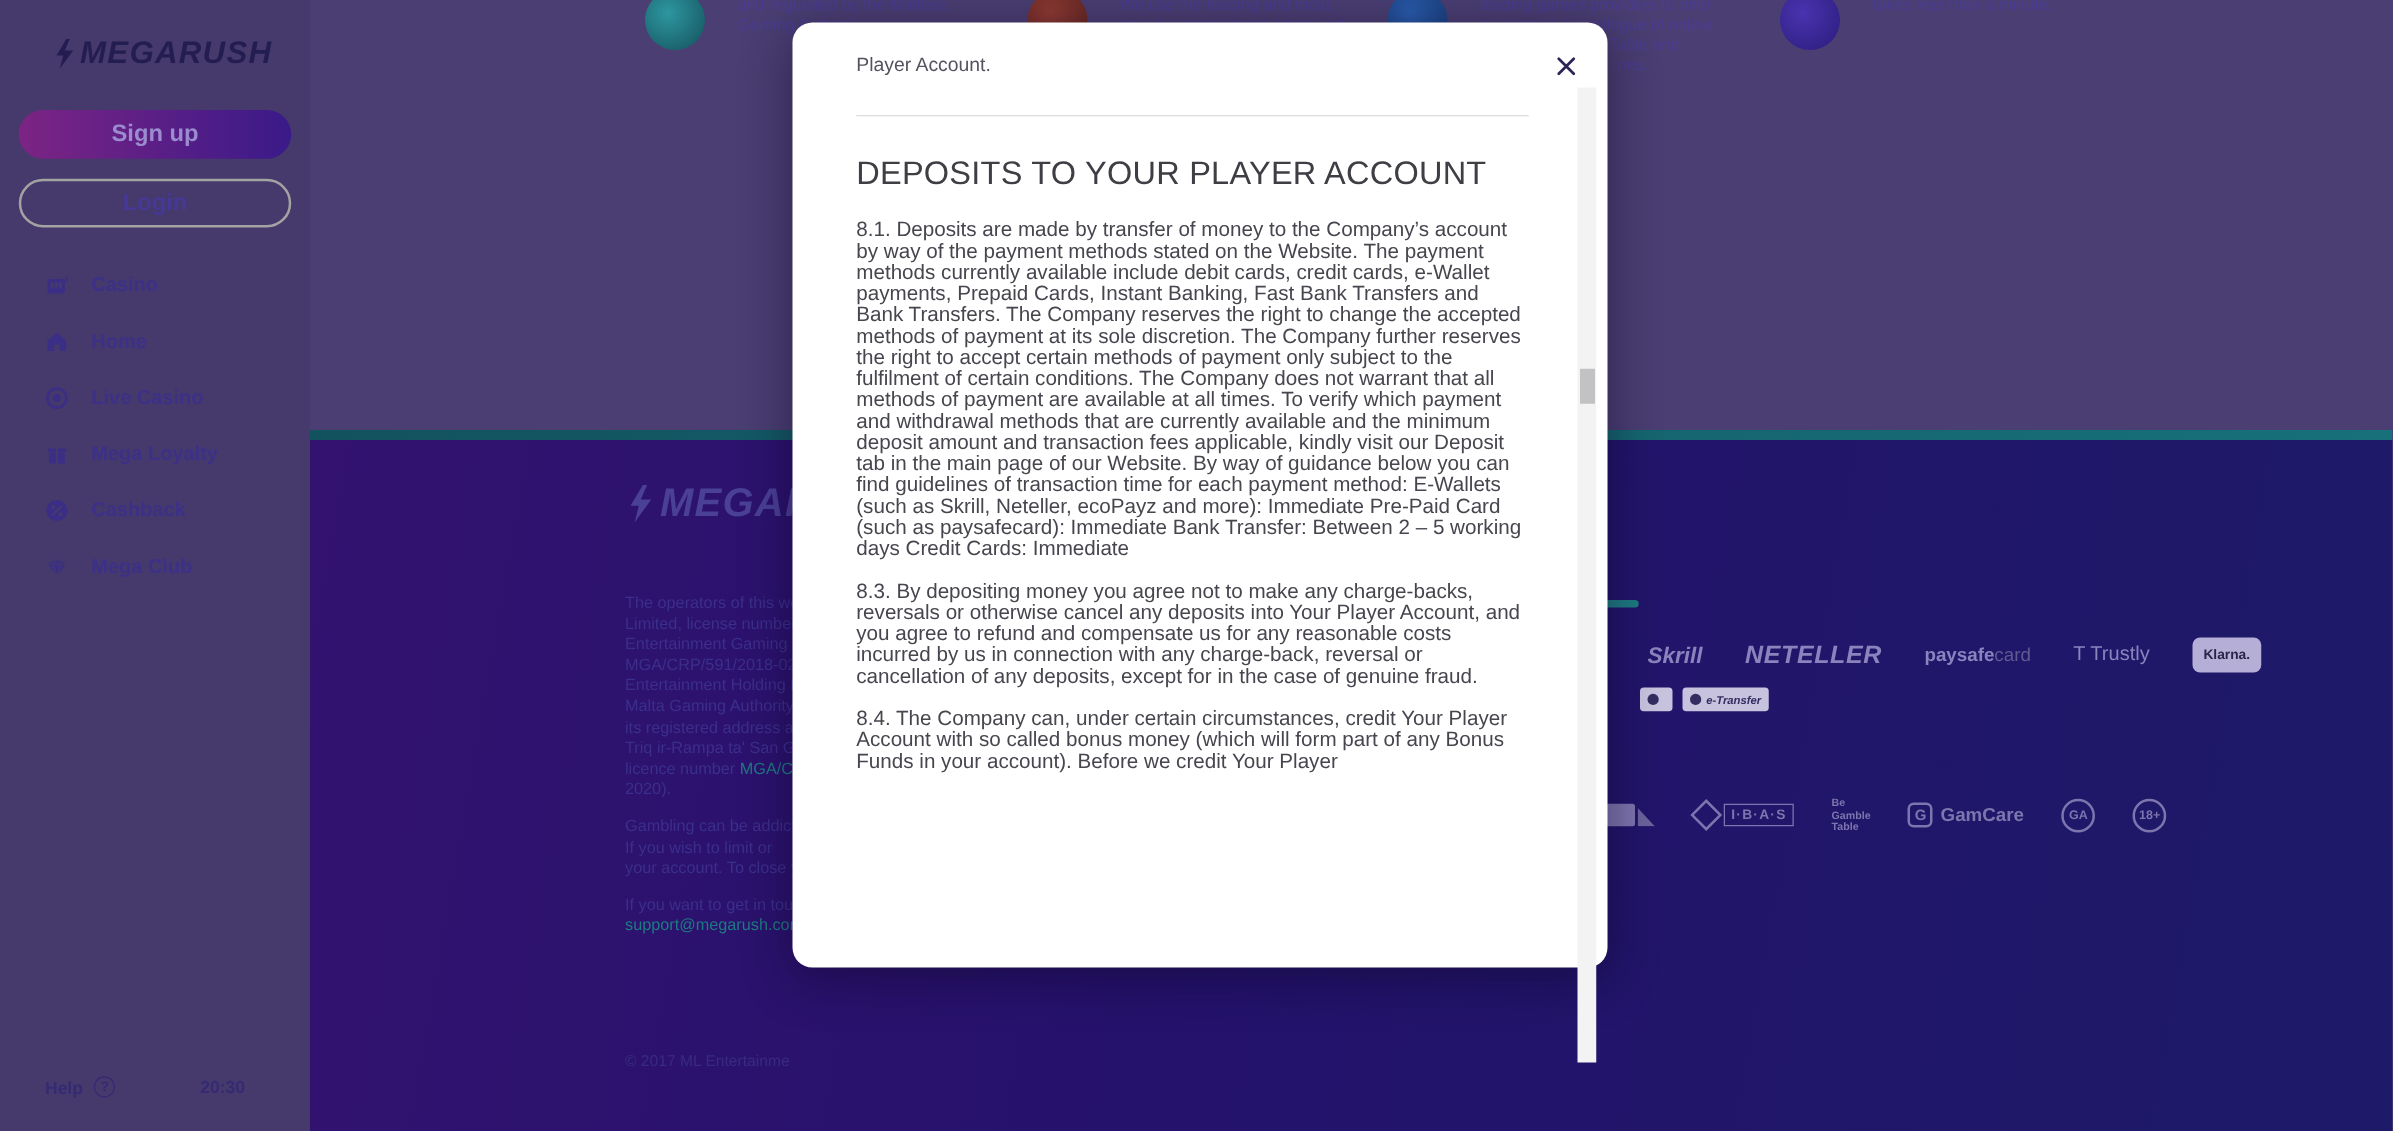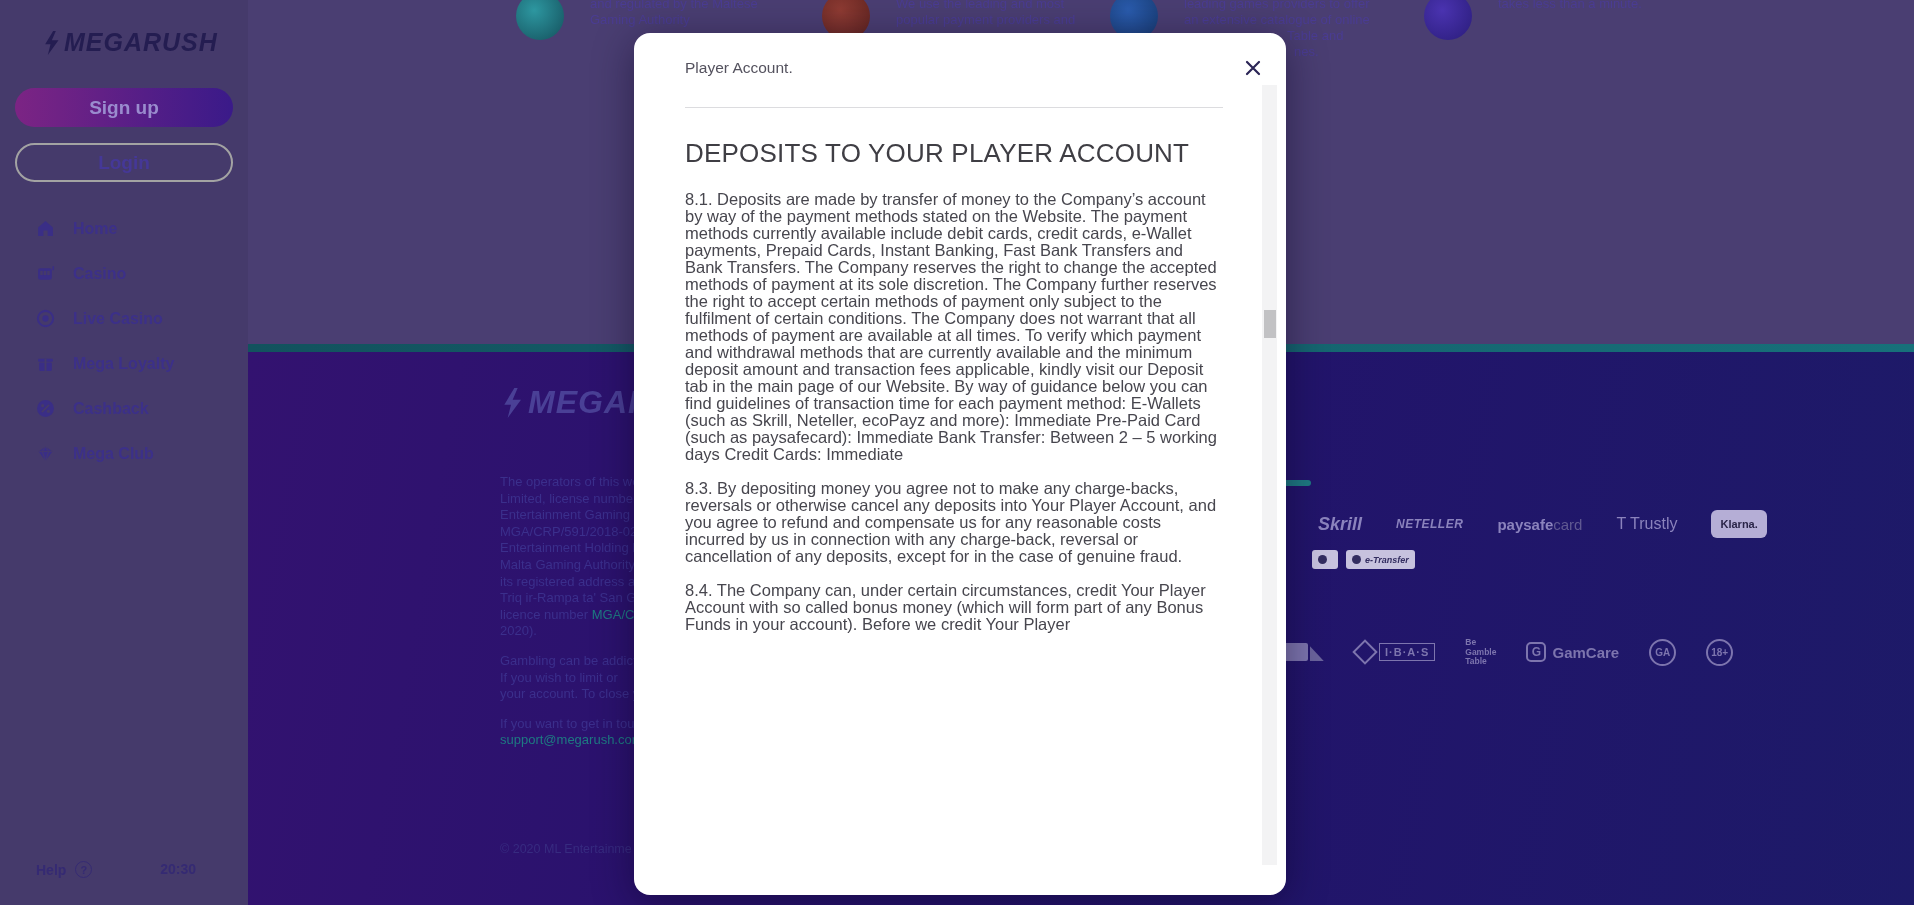--- a/index.html
+++ b/index.html
@@ -49,21 +49,21 @@
   .f-col { position:absolute; left:252px; top:122px; width:420px; color:#3b2f8c;
            font-size:13px; line-height:16.6px; }
   .f-col .para { margin-bottom:13px; }
   .f-link { color:#1e7a82; cursor:pointer; }
   .f-copy { position:absolute; left:252px; top:490px; color:#372b80; font-size:12.5px; }
 
   .pay-row { position:absolute; left:1020px; top:158px; display:flex; align-items:center; gap:34px;
              color:#8b83bd; }
   .pay-circle { width:24px; height:24px; border-radius:50%; background:#aaa3cc; margin-left:-8px; }
   .skrill { font-size:18px; font-weight:bold; font-style:italic; }
-  .neteller { font-size:12px; font-weight:bold; font-style:italic; letter-spacing:0.5px;text-align:center; }
+  .neteller { font-size:20px; font-weight:bold; font-style:italic; letter-spacing:0.5px;text-align:center; }
   .paysafe { font-size:15px; font-weight:bold; }
   .paysafe .lite { font-weight:normal; color:#605992; }
   .trustly { font-size:16px; font-weight:normal; }
   .klarna { background:#b5aed6; color:#2a2548; font-size:11px; font-weight:bold;
             border-radius:6px; padding:8px 9px; }
   .pay-row2 { position:absolute; left:1064px; top:198px; display:flex; gap:8px; }
   .mini-badge { background:#c7c2de; border-radius:3px; height:19px; display:flex;
                 align-items:center; padding:0 6px; color:#332d60; font-size:9px;
                 font-weight:bold; font-style:italic; gap:4px; }
   .mini-badge .dot { width:9px; height:9px; border-radius:50%; background:#332d60; }
@@ -82,21 +82,21 @@
   .ibas .box { border:1px solid #7d75ae; padding:2px 5px; font-weight:bold; }
   .bga { font-size:8.5px; line-height:9.5px; font-weight:bold; text-align:left; }
   .gamcare { display:flex; align-items:center; gap:6px; font-size:15px; font-weight:bold; }
   .gc-circle { width:20px; height:20px; border-radius:5px; border:2.5px solid #7d75ae;
                display:flex; align-items:center; justify-content:center; font-size:12px; }
   .round-badge { width:27px; height:27px; border:2px solid #7d75ae; border-radius:50%;
                  display:flex; align-items:center; justify-content:center;
                  font-size:10px; font-weight:bold; }
 
   
-  .modal { position:absolute; left:634px; top:33px; width:652px; height:862px;
+  .modal { position:absolute; left:634px; top:18px; width:652px; height:756px;
            background:#ffffff; border-radius:16px; z-index:10;
            box-shadow:0 8px 40px rgba(10,5,30,0.45); }
   .modal-close { position:absolute; top:22px; right:20px; width:26px; height:26px;
                  cursor:pointer; display:flex; align-items:center; justify-content:center; }
   .modal-content { position:absolute; left:51px; top:26px; width:540px; color:#47464e; }
   .m-intro { font-size:15.5px; color:#54525e; margin-bottom:30px; }
   .m-divider { width:538px; height:1px; background:#dcdcdf; margin-bottom:30px; }
   .m-heading { font-size:26px; font-weight:500; color:#3f3e44; letter-spacing:0.2px;
                margin-bottom:22px; }
   .m-para { font-size:16.5px; line-height:17px; margin-bottom:17px; }
@@ -164,21 +164,21 @@
       <div class="para">
         <div>Gambling can be addicti</div>
         <div>If you wish to limit or</div>
         <div>your account. To close y</div>
       </div>
       <div class="para">
         <div>If you want to get in touc</div>
         <div class="f-link">support@megarush.com</div>
       </div>
     </div>
-    <div class="f-copy">© 2020 ML Entertainme</div>
+    <div class="f-copy">© 2017 ML Entertainme</div>
 
     <div class="teal-frag"></div>
 
     <div class="pay-row">
       <div class="pay-circle"></div>
       <div class="skrill">Skrill</div>
       <div class="neteller">NETELLER</div>
       <div class="paysafe"><span>paysafe</span><span class="lite">card</span></div>
       <div class="trustly"><span>T</span> <span>Trustly</span></div>
       <div class="klarna">Klarna.</div>
@@ -222,33 +222,33 @@
           <path d="M8 0 L2 10 H6 L4 18 L12 7 H7 L10 0 Z" fill="#241d51"></path>
         </svg>
       <span>MEGARUSH</span>
     </div>
     <div class="btn btn-signup">Sign up</div>
     <div class="btn btn-login">Login</div>
 
     <div class="nav">
       <div class="nav-item">
         <svg width="19" height="19" viewBox="0 0 18 18">
-            <path d="M9 2 L16 8 V16 H11 V11 H7 V16 H2 V8 Z" fill="#3a2e86"></path>
-          </svg>
-        <span>Home</span>
-      </div>
-      <div class="nav-item">
-        <svg width="19" height="19" viewBox="0 0 18 18">
             <rect x="2" y="4" width="13" height="11" rx="2" fill="#3a2e86"></rect>
             <rect x="4" y="6.5" width="2.4" height="4" fill="#453a6b"></rect>
             <rect x="7.3" y="6.5" width="2.4" height="4" fill="#453a6b"></rect>
             <rect x="10.6" y="6.5" width="2.4" height="4" fill="#453a6b"></rect>
             <rect x="15.5" y="2" width="1.6" height="4" rx="0.8" fill="#3a2e86"></rect>
           </svg>
         <span>Casino</span>
+      </div>
+      <div class="nav-item">
+        <svg width="19" height="19" viewBox="0 0 18 18">
+            <path d="M9 2 L16 8 V16 H11 V11 H7 V16 H2 V8 Z" fill="#3a2e86"></path>
+          </svg>
+        <span>Home</span>
       </div>
       <div class="nav-item">
         <svg width="19" height="19" viewBox="0 0 18 18">
             <circle cx="9" cy="9" r="7.2" fill="none" stroke="#3a2e86" stroke-width="2"></circle>
             <circle cx="9" cy="9" r="3" fill="#3a2e86"></circle>
           </svg>
         <span>Live Casino</span>
       </div>
       <div class="nav-item">
         <svg width="19" height="19" viewBox="0 0 18 18">

